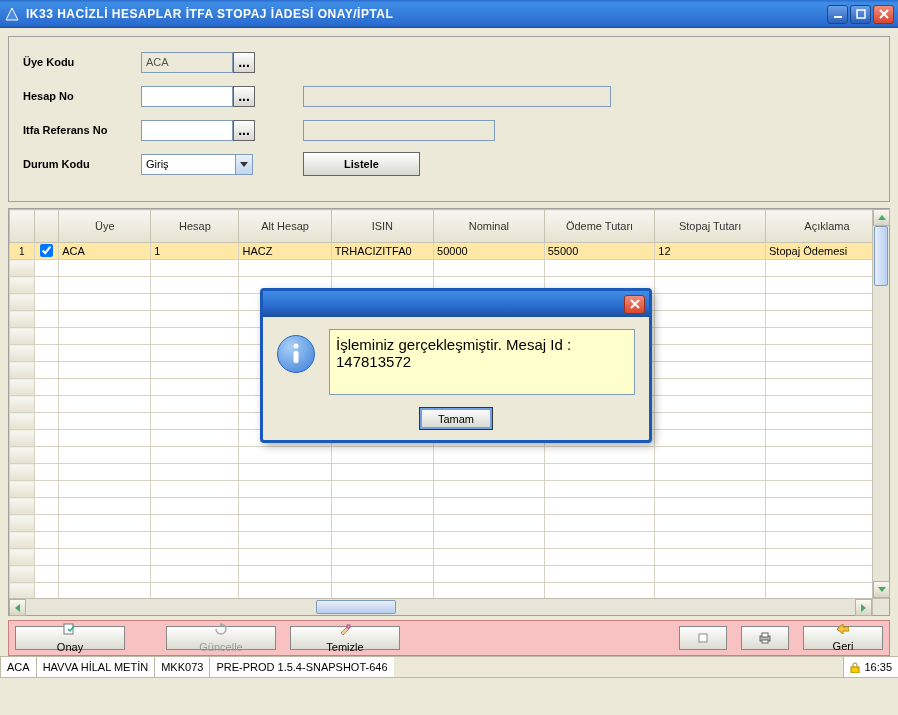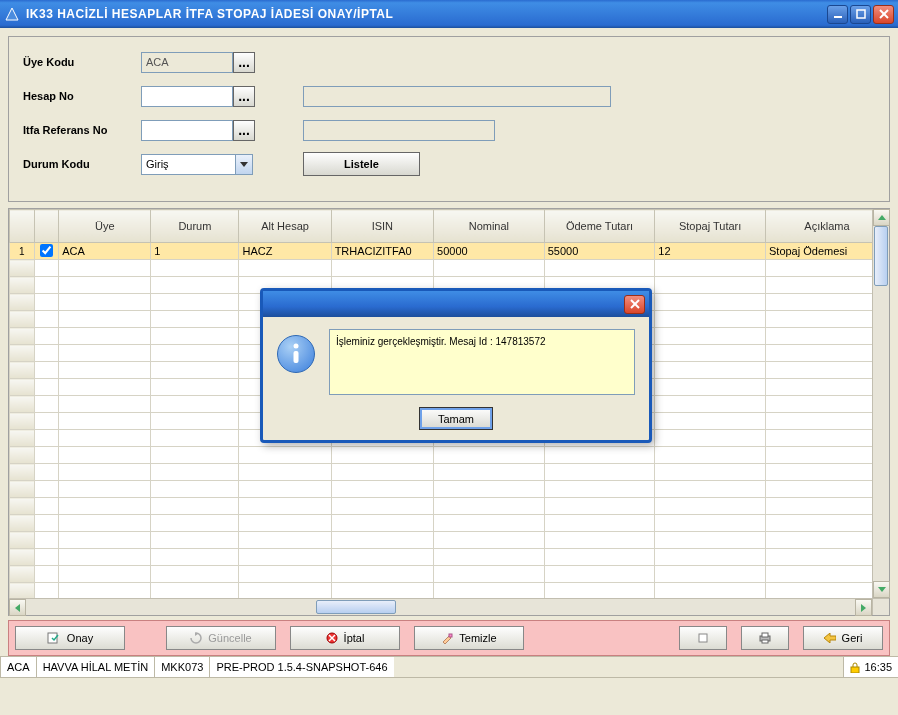--- a/index.html
+++ b/index.html
@@ -173,20 +173,21 @@
     gap: 14px;
     align-items: center;
   }
   .tool-btn {
     width: 110px; height: 24px;
     border: 1px solid #888;
     background: linear-gradient(to bottom,#fefefe,#dcdcd3);
     font: inherit;
     display: flex; align-items: center; justify-content: center; gap: 6px;
     cursor: pointer;
+    flex-direction: column;
   }
   .tool-btn.disabled { color:#9a9a9a; cursor: default; margin-left: 27px; }
   .tool-btn.narrow { width: 48px; }
   .spacer { flex:1; }
   .statusbar {
     height: 22px;
     background: #ece9d8;
     border-top: 1px solid #bdb9a6;
     display: flex;
     align-items: stretch;
@@ -231,21 +232,21 @@
     display: flex; align-items:center; justify-content:center;
     border: 1px solid #2d68b5;
     margin-top: 6px;
   }
   .msg-box {
     flex: 1;
     min-height: 66px;
     background: #ffffcc;
     border: 1px solid #7f9db9;
     padding: 6px;
-    font-size: 10px;
+    font-size: 15px;
   }
   .dialog-foot { text-align:center; padding: 6px 0 10px; }
   .dialog-foot button {
     width: 74px; height: 23px;
     border: 1px solid #333;
     background: linear-gradient(to bottom,#fefefe,#d8d8d0);
     font: inherit;
     cursor: pointer;
     outline: 2px solid #6fa1e9;
     outline-offset: -3px;
@@ -333,21 +334,21 @@
             <col style="width:108px">
             <col style="width:108px">
           <col style="width:108px">
             <col style="width:120px">
         </colgroup>
         <thead>
           <tr>
             <th class="rowhead"></th>
             <th class="rowhead"></th>
             <th>Üye</th>
-            <th>Durum</th>
+            <th>Hesap</th>
             <th>Alt Hesap</th>
             <th>ISIN</th>
             <th>Nominal</th>
             <th>Ödeme Tutarı</th>
             <th>Stopaj Tutarı</th>
             <th>Açıklama</th>
           </tr>
         </thead>
         <tbody id="grid-body">
             <tr class="selected">
@@ -649,30 +650,20 @@
       <span>Onay</span>
     </button>
     <button class="tool-btn disabled" disabled="">
       <span>
           <svg width="12" height="12">
             <path d="M6 1 A5 5 0 1 1 1 6" stroke="#aaa" fill="none" stroke-width="1.5"></path>
             <polygon points="5,0 8,2 5,4" fill="#aaa"></polygon>
           </svg>
         </span>
       <span>Güncelle</span>
-    </button>
-    <button class="tool-btn">
-      <span>
-          <svg width="12" height="12">
-            <circle cx="6" cy="6" r="5" fill="#e33" stroke="#900"></circle>
-            <line x1="3" y1="3" x2="9" y2="9" stroke="#fff" stroke-width="1.5"></line>
-            <line x1="9" y1="3" x2="3" y2="9" stroke="#fff" stroke-width="1.5"></line>
-          </svg>
-        </span>
-      <span>İptal</span>
     </button>
     <button class="tool-btn">
       <span>
           <svg width="12" height="12">
             <path d="M2 10 L8 4 L10 6 L4 12 Z" fill="#fc9" stroke="#b86"></path>
             <rect x="8" y="2" width="3" height="3" fill="#f8c" stroke="#a58"></rect>
           </svg>
         </span>
       <span>Temizle</span>
     </button>

